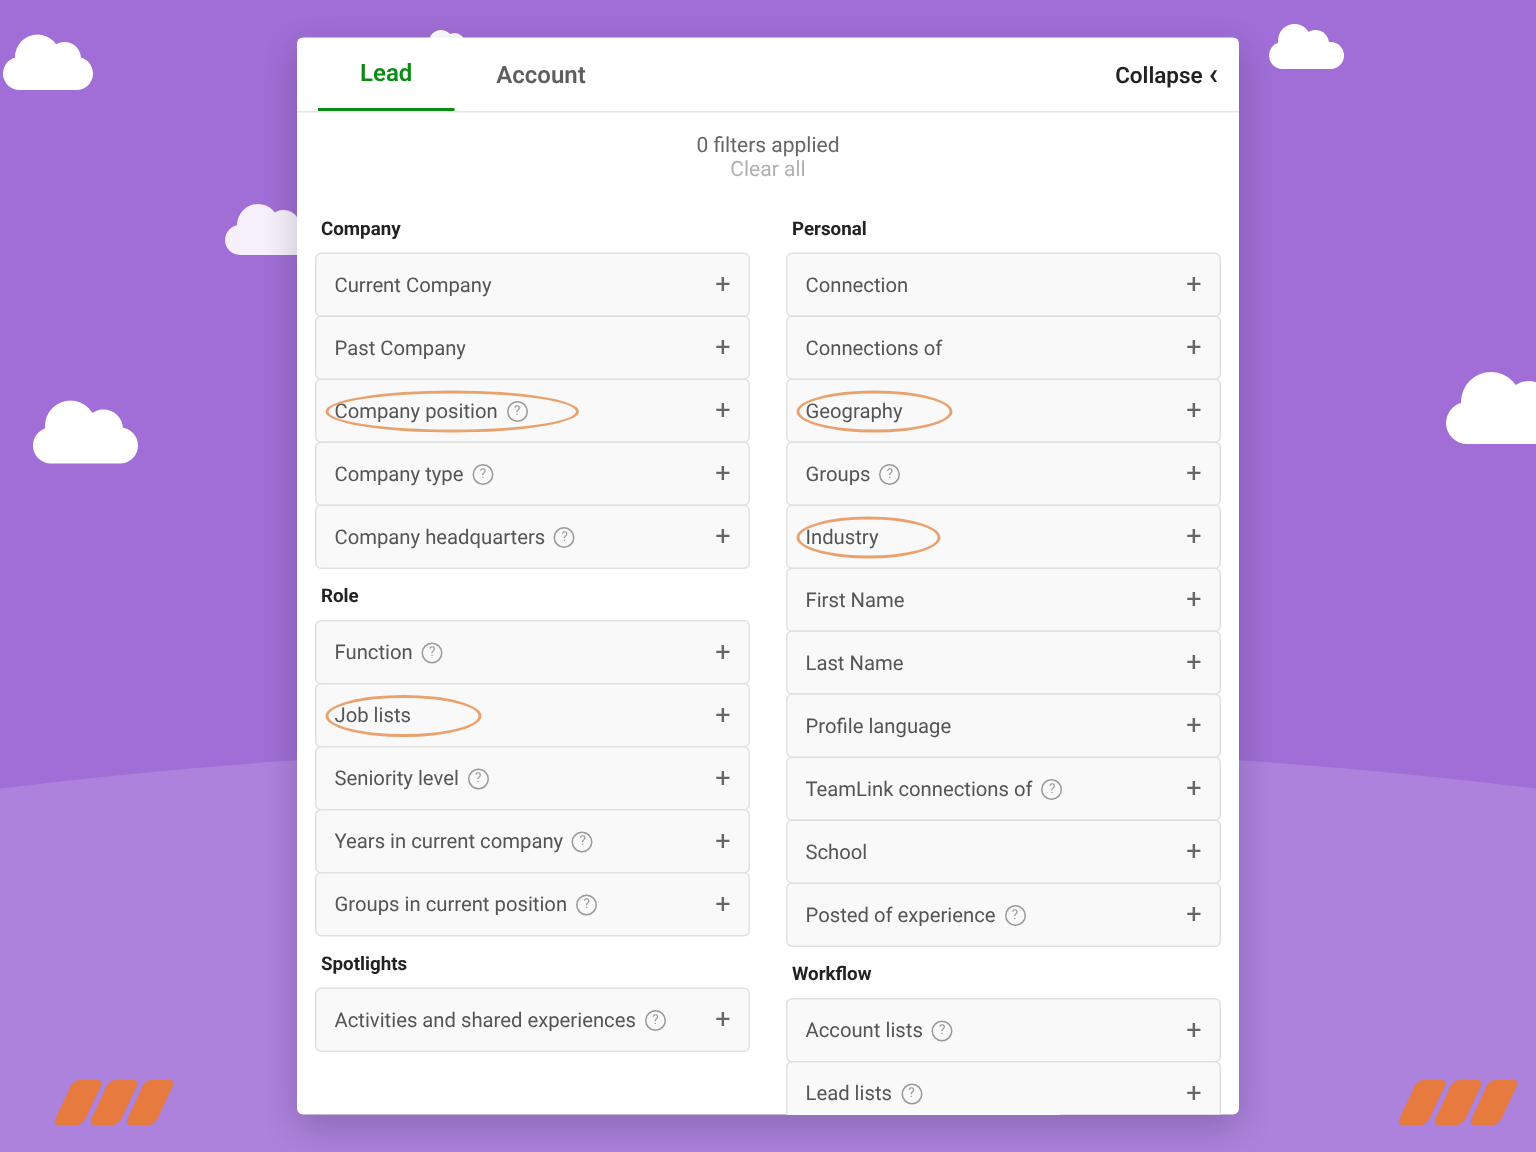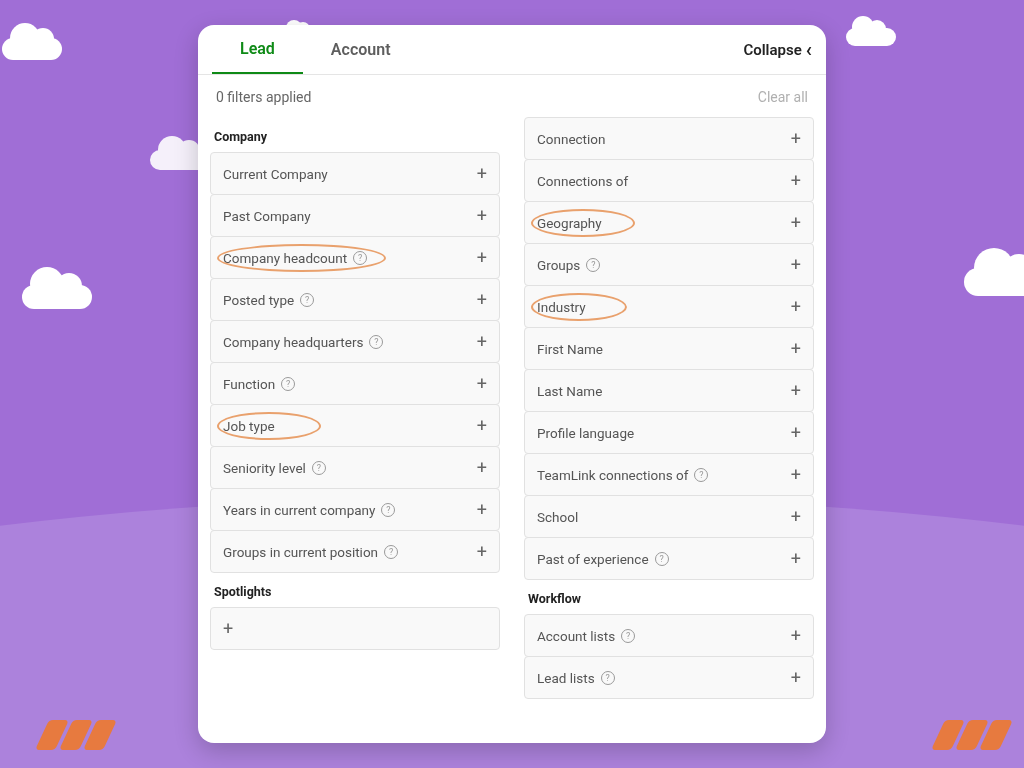--- a/index.html
+++ b/index.html
@@ -65,21 +65,21 @@
     .slash-left { bottom: 18px; left: 42px; }
     .slash-right { bottom: 18px; right: 18px; }
 
     .panel {
       position: absolute;
       top: 25px;
       left: 198px;
       width: 628px;
       height: 718px;
       background: #fff;
-      border-radius: 16px;
+      border-radius: 4px;
       box-shadow: 0 8px 24px rgba(0,0,0,0.2);
       overflow: hidden;
       display: flex;
       flex-direction: column;
     }
 
     .tabs {
       display: flex;
       align-items: center;
       padding: 0 14px;
@@ -113,20 +113,21 @@
       content: "‹";
       font-size: 20px;
       line-height: 1;
     }
 
     .meta-row {
       display: flex;
       justify-content: space-between;
       align-items: center;
       padding: 14px 18px 6px;
+      flex-direction: column;
     }
     .filters-count {
       font-size: 14px;
       color: #666;
     }
     .clear-all {
       font-size: 14px;
       color: #b0b0b0;
       cursor: pointer;
     }
@@ -249,53 +250,54 @@
               <span class="plus">+</span>
             </div>
             <div class="filter-item">
               <span class="filter-label">
                 <span>Past Company</span>
               </span>
               <span class="plus">+</span>
             </div>
             <div class="filter-item">
               <span class="filter-label">
-                <span>Company headcount</span>
+                <span>Company position</span>
                 <span class="info-icon"></span>
               </span>
               <span class="plus">+</span>
               <span class="highlight-oval" style="width: 169.4px; height: 28px; left: 6px; top: 7px;"></span>
             </div>
             <div class="filter-item">
               <span class="filter-label">
-                <span>Posted type</span>
+                <span>Company type</span>
                 <span class="info-icon"></span>
               </span>
               <span class="plus">+</span>
             </div>
             <div class="filter-item">
               <span class="filter-label">
                 <span>Company headquarters</span>
                 <span class="info-icon"></span>
               </span>
               <span class="plus">+</span>
             </div>
           </div>
 
+        <div class="sect-title">Role</div>
         <div id="role-list">
             <div class="filter-item">
               <span class="filter-label">
                 <span>Function</span>
                 <span class="info-icon"></span>
               </span>
               <span class="plus">+</span>
             </div>
             <div class="filter-item">
               <span class="filter-label">
-                <span>Job type</span>
+                <span>Job lists</span>
               </span>
               <span class="plus">+</span>
               <span class="highlight-oval" style="width: 103.8px; height: 28px; left: 6px; top: 7px;"></span>
             </div>
             <div class="filter-item">
               <span class="filter-label">
                 <span>Seniority level</span>
                 <span class="info-icon"></span>
               </span>
               <span class="plus">+</span>
@@ -312,29 +314,34 @@
                 <span>Groups in current position</span>
                 <span class="info-icon"></span>
               </span>
               <span class="plus">+</span>
             </div>
           </div>
 
         <div class="sect-title">Spotlights</div>
         <div id="spotlights-list">
             <div class="filter-item">
+              <span class="filter-label">
+                <span>Activities and shared experiences</span>
+                <span class="info-icon"></span>
+              </span>
               <span class="plus">+</span>
             </div>
           </div>
 
 
       </div>
 
       <div class="col">
 
+        <div class="sect-title">Personal</div>
         <div id="personal-list">
             <div class="filter-item">
               <span class="filter-label">
                 <span>Connection</span>
               </span>
               <span class="plus">+</span>
             </div>
             <div class="filter-item">
               <span class="filter-label">
                 <span>Connections of</span>
@@ -388,21 +395,21 @@
               <span class="plus">+</span>
             </div>
             <div class="filter-item">
               <span class="filter-label">
                 <span>School</span>
               </span>
               <span class="plus">+</span>
             </div>
             <div class="filter-item">
               <span class="filter-label">
-                <span>Past of experience</span>
+                <span>Posted of experience</span>
                 <span class="info-icon"></span>
               </span>
               <span class="plus">+</span>
             </div>
           </div>
 
         <div class="sect-title">Workflow</div>
         <div id="workflow-list">
             <div class="filter-item">
               <span class="filter-label">

